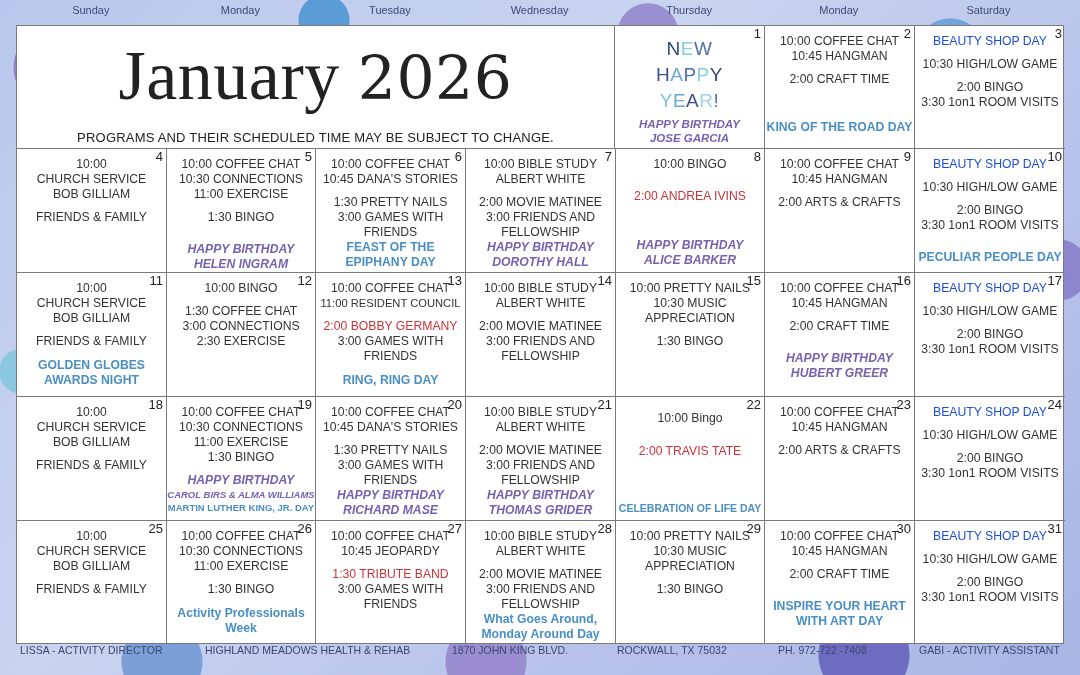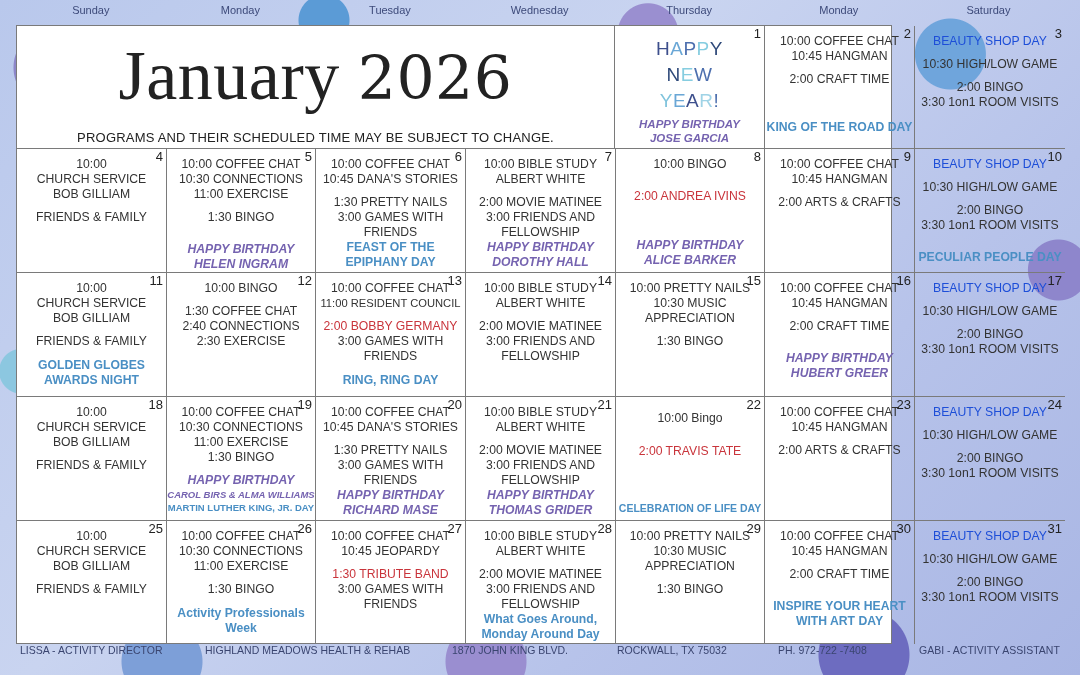--- a/index.html
+++ b/index.html
@@ -17,21 +17,21 @@
       radial-gradient(circle at 15% 98%, #7d9fd8 0 40px, transparent 41px),
       radial-gradient(circle at 45% 98%, #9a8ed0 0 40px, transparent 41px),
       radial-gradient(circle at 80% 97%, #6d6cc0 0 45px, transparent 46px),
       linear-gradient(135deg, #b9c8ec 0%, #c9d4f0 40%, #b7c3ea 70%, #a9b6e4 100%);
   }
   .dow {
     position: absolute; top: 4px; height: 16px; width: 149.6px;
     text-align: center; font-size: 11px; color: #3d4a7a;
   }
   .grid {
-    position: absolute; left: 16px; top: 25px; width: 876px; height: 619px;
+    position: absolute; left: 16px; top: 25px; width: 1048px; height: 619px;
     background: #fff; border: 1px solid #7a7a7a;
   }
   .title-block {
     position: absolute; left: 0; top: 0; width: 598px; height: 123px;
     border-right: 1px solid #7a7a7a; border-bottom: 1px solid #7a7a7a;
   }
   .title {
     position: absolute; left: 0; right: 0; top: 10px; text-align: center;
     font-family: "Liberation Serif", "DejaVu Serif", serif;
     font-size: 70px; color: #222; letter-spacing: 0.5px;
@@ -83,24 +83,24 @@
       <span>January</span>
       <span class="year">2026</span>
     </div>
     <div class="disclaimer">PROGRAMS AND THEIR SCHEDULED TIME MAY BE SUBJECT TO CHANGE.</div>
   </div>
 
   <div class="cell" style="left:598px;top:0;width:150px;height:123px;">
     <span class="num">1</span>
     <div class="hny">
       <span class="line">
-        <span style="color:#3d4f8c">H</span><span style="color:#6aa7d6">A</span><span style="color:#4d6fae">P</span><span style="color:#86cde0">P</span><span style="color:#2f4a7a">Y</span>
+        <span style="color:#2f4a7a">N</span><span style="color:#86cde0">E</span><span style="color:#4d6fae">W</span>
       </span>
       <span class="line">
-        <span style="color:#2f4a7a">N</span><span style="color:#86cde0">E</span><span style="color:#4d6fae">W</span>
+        <span style="color:#3d4f8c">H</span><span style="color:#6aa7d6">A</span><span style="color:#4d6fae">P</span><span style="color:#86cde0">P</span><span style="color:#2f4a7a">Y</span>
       </span>
       <span class="line">
         <span style="color:#7fc3dc">Y</span><span style="color:#6aa7d6">E</span><span style="color:#3d4f8c">A</span><span style="color:#9fd3e6">R</span><span style="color:#4d6fae">!</span>
       </span>
     </div>
     <div class="purple" style="margin-top:3px;font-size:11.5px;line-height:14px;">
       <span class="line">HAPPY BIRTHDAY</span>
       <span class="line">JOSE GARCIA</span>
     </div>
   </div>
@@ -192,21 +192,21 @@
     <span class="line">BOB GILLIAM</span>
     <span class="line gap">FRIENDS &amp; FAMILY</span>
     <span class="line blue" style="margin-top:9px;">GOLDEN GLOBES</span>
     <span class="line blue">AWARDS NIGHT</span>
   </div>
 
   <div class="cell" style="left:150px;top:247px;width:149px;height:124px;">
     <span class="num">12</span>
     <span class="line">10:00 BINGO</span>
     <span class="line gap">1:30 COFFEE CHAT</span>
-    <span class="line">2:40 CONNECTIONS</span>
+    <span class="line">3:00 CONNECTIONS</span>
     <span class="line">2:30 EXERCISE</span>
   </div>
 
   <div class="cell" style="left:299px;top:247px;width:150px;height:124px;">
     <span class="num">13</span>
     <span class="line">10:00 COFFEE CHAT</span>
     <span class="line" style="font-size:11.2px;">11:00 RESIDENT COUNCIL</span>
     <span class="line red gap">2:00 BOBBY GERMANY</span>
     <span class="line">3:00 GAMES WITH</span>
     <span class="line">FRIENDS</span>

